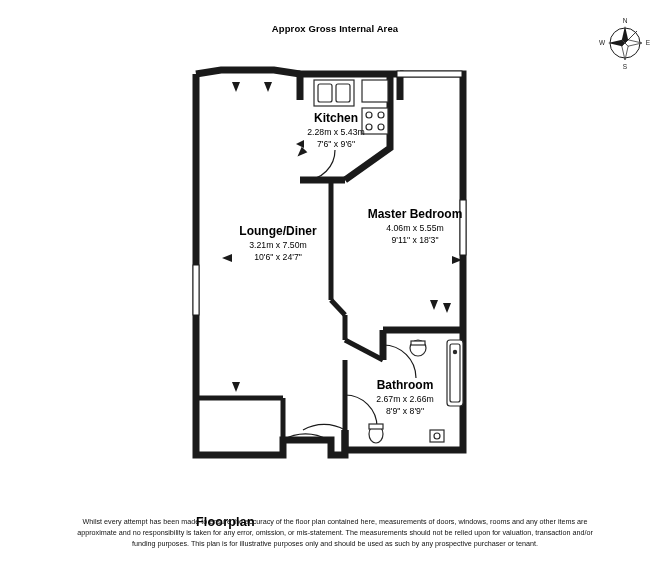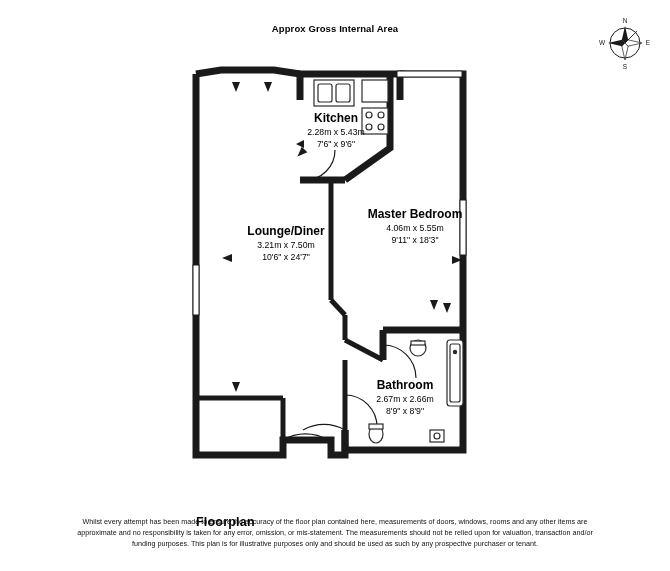--- a/index.html
+++ b/index.html
@@ -61,21 +61,21 @@
     font-size: 12px;
     display: block;
     margin-bottom: 1px;
   }
   .room-label .rdim {
     display: block;
     font-size: 8.7px;
   }
 
   #label-kitchen { top: 112px; left: 281px; width: 110px; }
-  #label-lounge  { top: 225px; left: 216px; width: 140px; }
+  #label-lounge  { top: 225px; left: 208px; width: 140px; }
   #label-master  { top: 208px; left: 355px; width: 120px; }
   #label-bath    { top: 379px; left: 350px; width: 110px; }
 
   
   .floorplan-title {
     top: 482px;
     left: 196px;
     font-size: 12.5px;
     font-weight: bold;
     letter-spacing: 0.2px;

